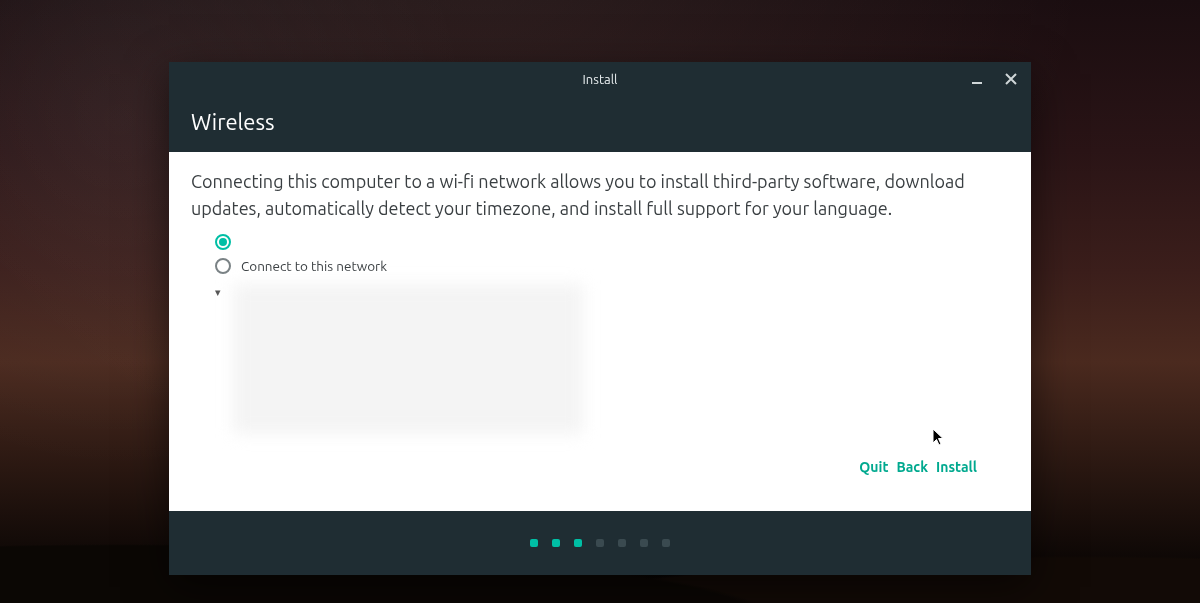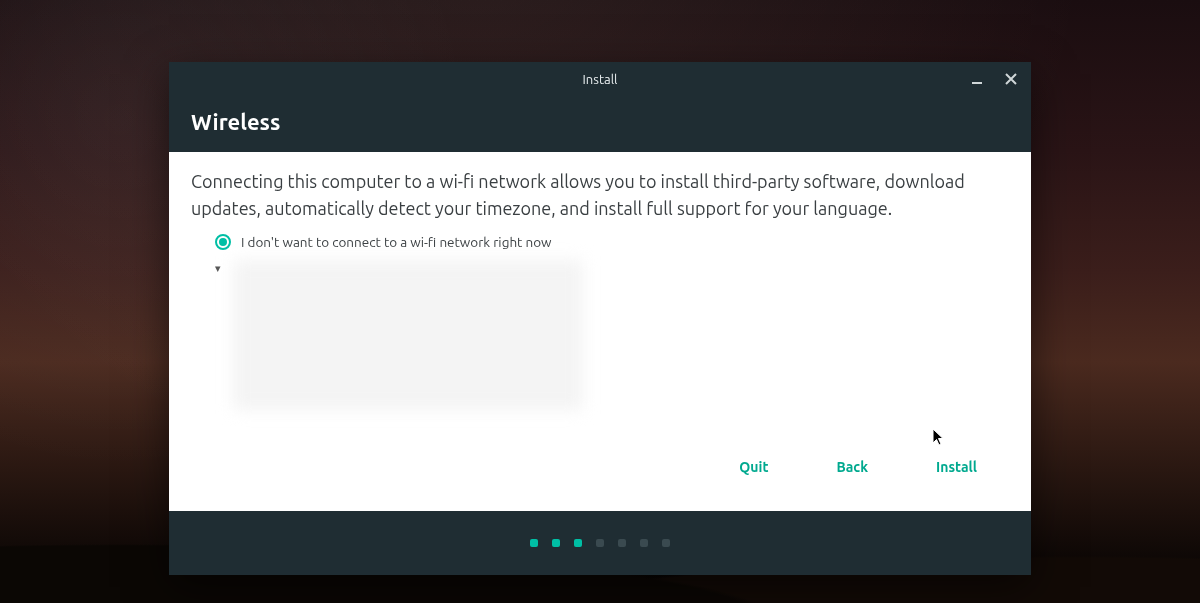--- a/index.html
+++ b/index.html
@@ -46,21 +46,21 @@
     height: 33px; display:flex; align-items:center; justify-content:center;
     color:#e9eef0; font-size:13px; position:relative;
     background:#1f2d33;
   }
   .titlebar .controls { position:absolute; right:6px; top:0; height:33px; display:flex; align-items:center; gap:6px; }
   .ctrl { width:28px; height:28px; display:flex; align-items:center; justify-content:center; color:#cfd6d8; cursor:pointer; }
 
   .header {
     padding: 14px 22px 18px;
     background:#1f2d33;
-    color:#fff; font-size:22px; font-weight:700;
+    color:#fff; font-size:22px; font-weight:400;
   }
 
   .content {
     flex:1; background:#ffffff; color:#3c4043;
     padding: 16px 22px 12px;
     display:flex; flex-direction:column;
     position:relative;
   }
   .desc { font-size:18px; line-height:1.5; color:#3a3f42; max-width: 790px; }
 
@@ -74,21 +74,21 @@
   .radio.selected::after { content:""; width:8px; height:8px; background:#00bfa5; border-radius:50%; }
 
   .net-area { margin-top:6px; margin-left:24px; display:flex; align-items:flex-start; gap:8px; }
   .caret { width:10px; color:#555; font-size:11px; padding-top:2px; user-select:none; }
   .net-list {
     width: 350px; height: 150px; border-radius:2px;
     background: #f4f4f4; filter: blur(8px);
   }
 
   .footer-buttons {
-    margin-top:auto; display:flex; justify-content:flex-end; gap:60px;
+    margin-top:auto; display:flex; justify-content:flex-end; 
     padding: 8px 28px 18px;
     font-size:14px; font-weight:600;
   }
   .flat-btn { background:none; border:none; color:#00a98f; cursor:pointer; font:inherit; padding:6px 4px; }
 
   .progress {
     height:64px; background:#1f2d33; display:flex; align-items:center; justify-content:center; gap:14px;
   }
   .dot { width:8px; height:8px; border-radius:2px; background:#3a4a50; }
   .dot.active { background:#00bfa5; }
@@ -120,21 +120,24 @@
   </div>
 
   <div class="header">Wireless</div>
 
   <div class="content">
     <p class="desc">Connecting this computer to a wi-fi network allows you to install third-party software, download updates, automatically detect your timezone, and install full support for your language.</p>
 
     <div class="options">
       <label class="radio-row">
         <span class="radio selected"></span>
-        <span>I don't want to connect to a wi-fi network right now</span>
+      </label>
+      <label class="radio-row">
+        <span class="radio"></span>
+        <span>Connect to this network</span>
       </label>
     </div>
 
     <div class="net-area">
       <span class="caret">▾</span>
       <div class="net-list"></div>
     </div>
 
     <div class="footer-buttons">
       <button class="flat-btn">Quit</button>

